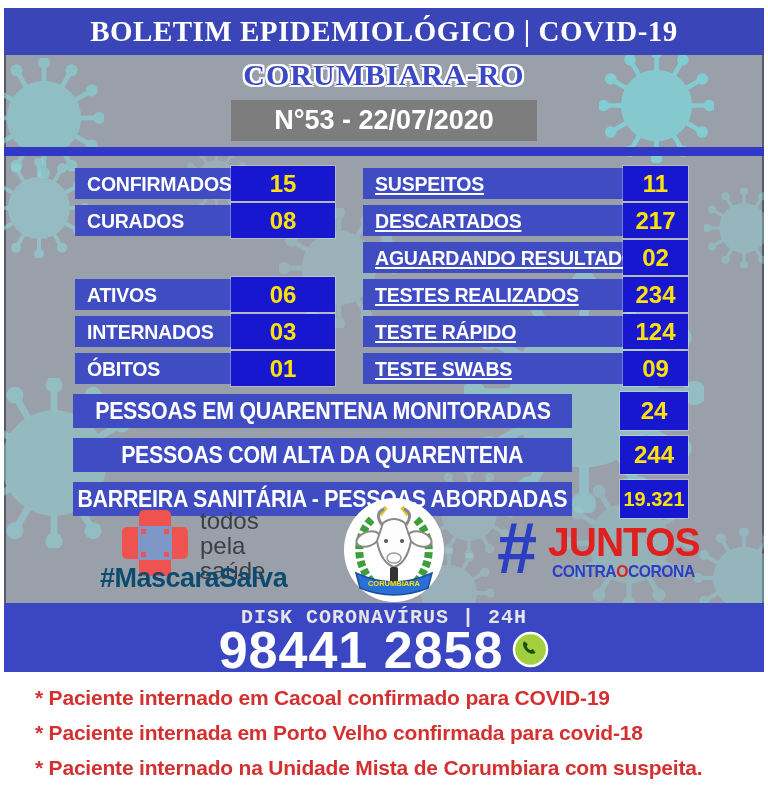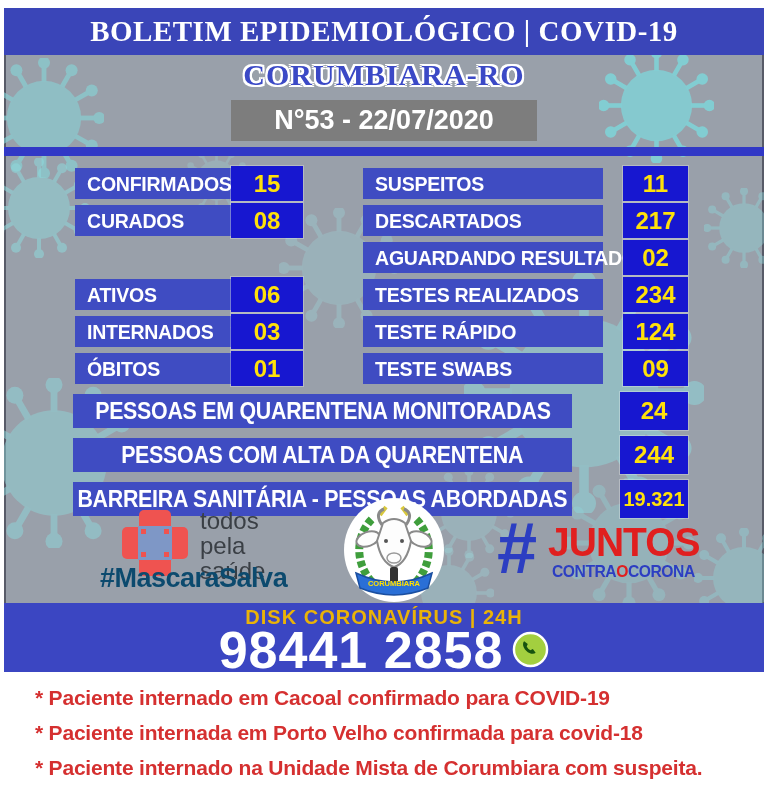--- a/index.html
+++ b/index.html
@@ -23,22 +23,22 @@
   .row .lbl{position:absolute;left:0;top:0;bottom:0;background:#3f4cc2;color:#fff;
     display:flex;align-items:center;font-weight:bold;font-size:21px;}
   .row .lbl .t{padding-left:13px;transform:scaleX(.93);transform-origin:left center;
     white-space:nowrap;letter-spacing:-.3px;}
   .row .val{position:absolute;top:-2px;bottom:-2px;background:#1717d0;color:#ffe10a;font-weight:bold;
     font-size:24px;display:flex;align-items:center;justify-content:center;
     box-shadow:0 0 0 1px rgba(255,255,255,.28);}
   .val.small{font-size:20px;}
   .star{color:#ffe10a;margin-left:7px;font-size:22px;font-weight:bold;}
 
-  .lrow{left:71px;width:228px;}  .lrow .lbl{width:156px;}  .lrow .val{left:156px;right:0;text-align:right;}
-  .rrow{left:359px;width:325px;} .rrow .lbl{width:240px;} .rrow .val{left:260px;right:0;}
+  .lrow{left:71px;width:260px;}  .lrow .lbl{width:156px;}  .lrow .val{left:156px;right:0;text-align:right;}
+  .rrow{left:359px;width:325px;} .rrow .lbl{width:260px;text-decoration:underline;} .rrow .val{left:260px;right:0;}
   .frow{left:69px;width:615px;height:34px;}
   .frow .lbl{width:499px;justify-content:center;}
   .frow .lbl .t{padding-left:0;transform-origin:center;font-size:23px;}
   .frow .val{left:547px;right:0;}
 
   .tps{position:absolute;left:96px;top:498px;width:210px;height:102px;}
   .cross{position:absolute;left:22px;top:4px;width:66px;height:66px;}
   .cross .vb{position:absolute;left:17px;top:0;width:32px;height:66px;background:#ef5350;border-radius:5px;}
   .cross .hb{position:absolute;left:0;top:17px;width:66px;height:32px;background:#ef5350;border-radius:5px;}
   .cross .cc{position:absolute;left:16px;top:16px;width:34px;height:34px;background:#7e97c6;}
@@ -53,21 +53,21 @@
   .juntos{position:absolute;left:492px;top:503px;width:200px;height:85px;}
   .hash{position:absolute;left:0;top:0;font-size:72px;line-height:74px;font-weight:bold;font-style:italic;color:#2c3ec2;}
   .jword{position:absolute;left:52px;top:8px;font-size:41px;font-weight:bold;color:#e01f1f;
     letter-spacing:-1px;transform:scaleX(.95);transform-origin:left;white-space:nowrap;}
   .contra{position:absolute;left:56px;top:51px;font-size:16.5px;font-weight:bold;letter-spacing:-.5px;
     color:#2c3ec2;transform:scaleX(.95);transform-origin:left;white-space:nowrap;}
   .contra .o{color:#e01f1f;}
 
   .phone-bar{position:absolute;left:0;top:595px;width:100%;height:69px;background:#3b46c2;
     display:flex;flex-direction:column;align-items:center;justify-content:center;gap:1px;}
-  .phone-label{color:#eab308;font-family:Liberation Sans, sans-serif;font-weight:bold;font-size:20px;letter-spacing:1px;}
+  .phone-label{color:#e5e5e5;font-family:Liberation Mono, monospace;font-weight:bold;font-size:20px;letter-spacing:1px;}
   .phone-row{display:flex;align-items:center;gap:9px;}
   .phone-number{color:#fff;font-weight:bold;font-size:52px;line-height:40px;letter-spacing:1px;}
 
   .footnotes{position:absolute;left:22px;top:686px;margin-left:13px;}
   .footnote{color:#d53030;font-weight:bold;font-size:21px;margin-bottom:11px;letter-spacing:-.2px;white-space:nowrap;}
 </style>
 </head>
 <body>
 
 <div class="page">

